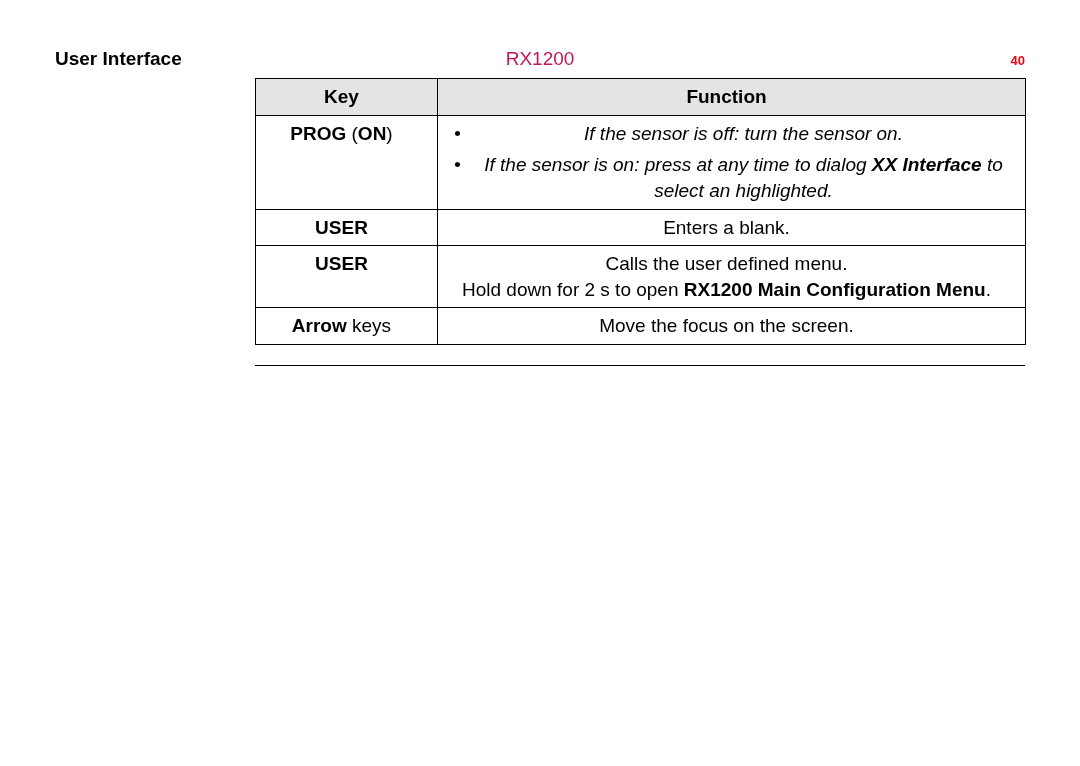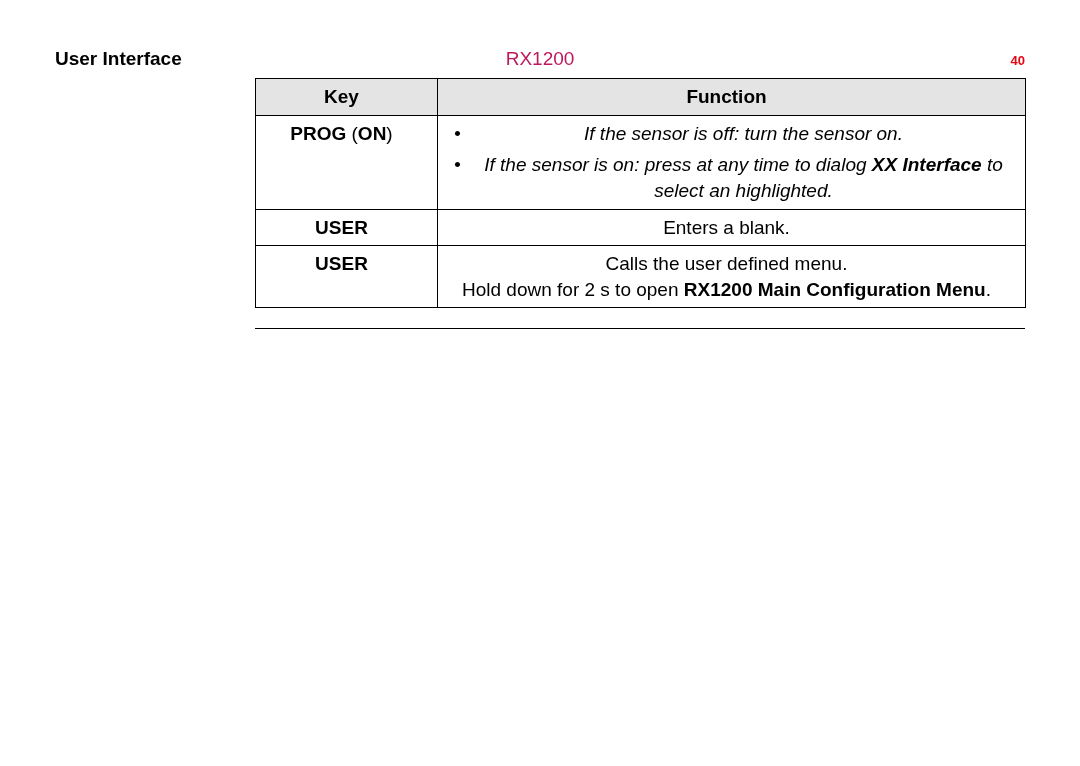--- a/index.html
+++ b/index.html
@@ -133,20 +133,26 @@
         </tr>
 
         <tr>
           <td class="bold">USER</td>
           <td>
             <span>Calls the user defined menu.</span><br>
             <span>Hold down for 2 s to open </span><span class="bold">RX1200 Main Configuration Menu</span><span>.</span>
           </td>
         </tr>
 
+        <tr>
+          <td>
+            <span class="bold">Arrow</span><span> keys</span>
+          </td>
+          <td>Move the focus on the screen.</td>
+        </tr>
 
 
       </tbody>
     </table>
   </div>
 
   <hr class="sep">
 
 </div>
 

